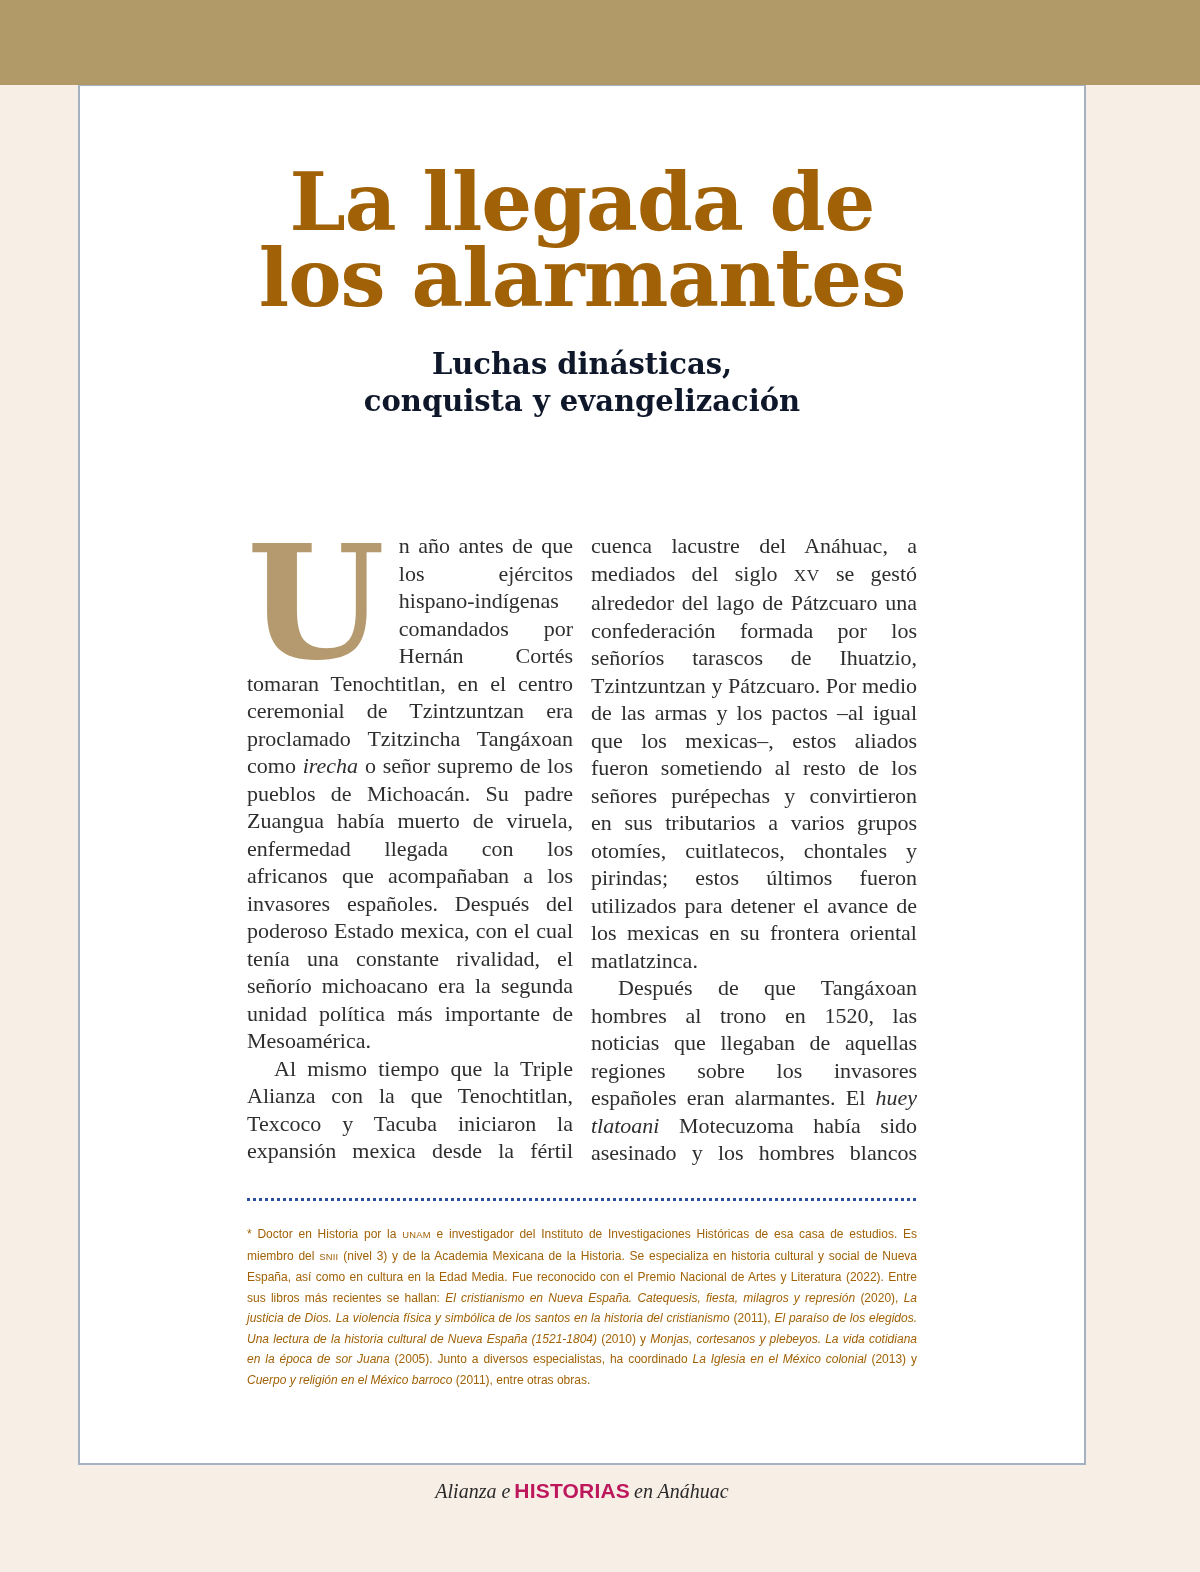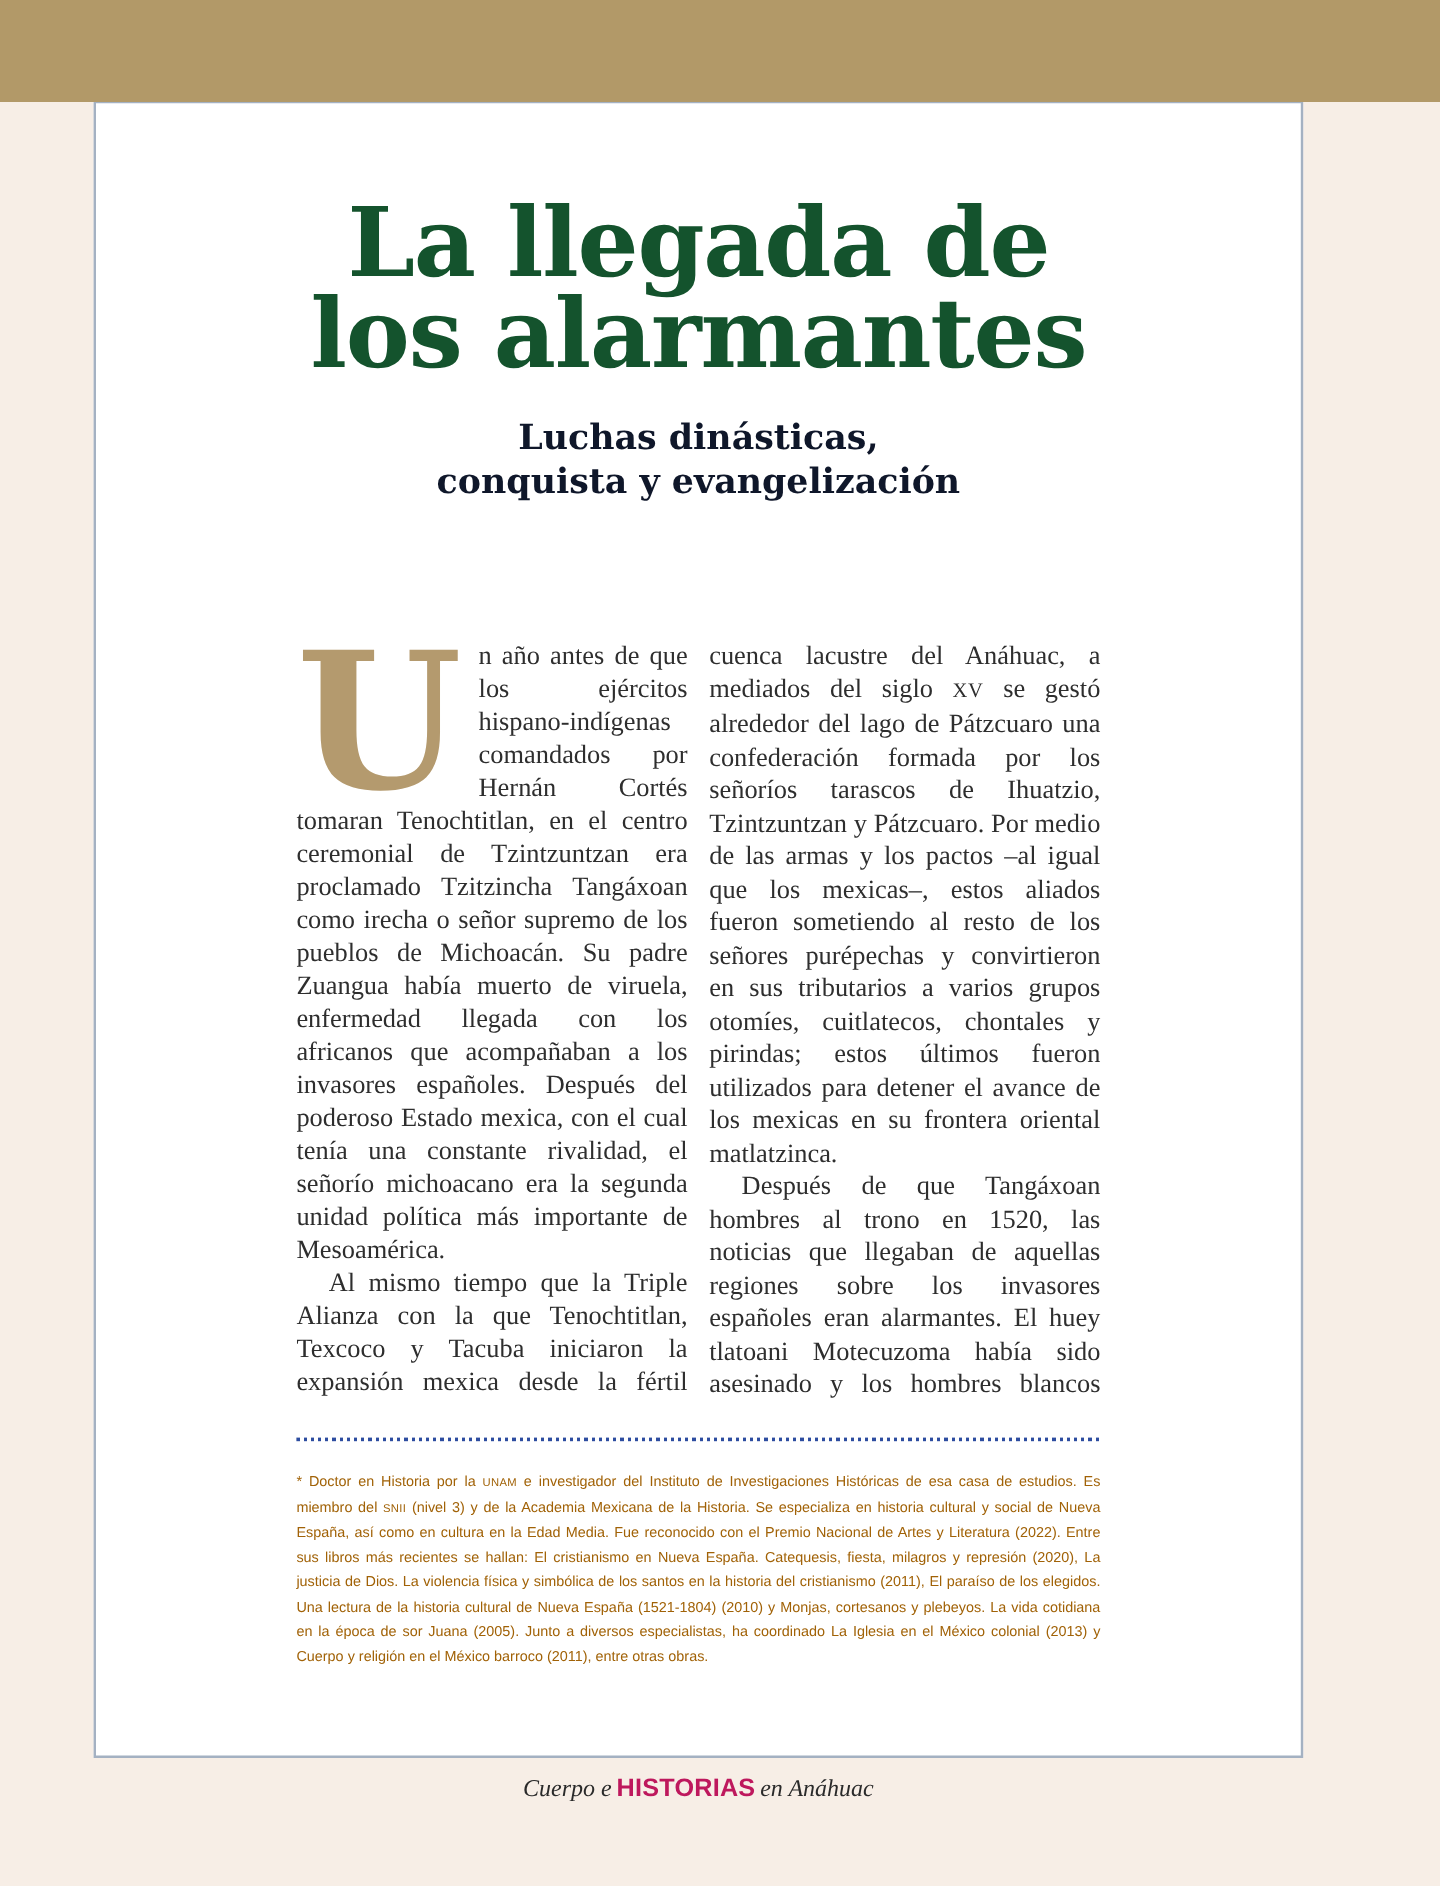--- a/index.html
+++ b/index.html
@@ -25,21 +25,21 @@
     border-top-width: 1px;
     padding: 0 167px;
   }
   .title {
     margin-top: 78px;
     text-align: center;
     font-family: "DejaVu Serif", serif;
     font-weight: bold;
     font-size: 80px;
     line-height: 76px;
-    color: #14532d;
+    color: #a16207;
     letter-spacing: -1px;
   }
   .subtitle {
     margin-top: 30px;
     text-align: center;
     font-family: "DejaVu Serif", serif;
     font-weight: bold;
     font-size: 29px;
     line-height: 37px;
     color: #0f172a;
@@ -62,21 +62,21 @@
   .article p.indent { text-indent: 27px; }
   .dropcap {
     float: left;
     font-family: "DejaVu Serif", serif;
     font-weight: bold;
     font-size: 158px;
     line-height: 0.82;
     color: #b49a6e;
     margin: 6px 14px 0 0;
   }
-  .italic { }
+  .italic { font-style: italic; }
   .smallcaps { font-size: 0.78em; letter-spacing: 0.03em; }
   .divider {
     margin-top: 28px;
     height: 3px;
     background-image: repeating-linear-gradient(to right, #2d4da0 0px, #2d4da0 2.6px, transparent 2.6px, transparent 6px);
   }
   .footnote {
     margin-top: 23px;
     text-align: justify;
     font-family: "Liberation Sans", sans-serif;
@@ -144,15 +144,15 @@
   </div>
 
   <div class="divider"></div>
 
   <p class="footnote"><span>* Doctor en Historia por la </span><span class="smallcaps">UNAM</span><span> e investigador del Instituto de Investigaciones Históricas de esa casa de estudios. Es miembro del </span><span class="smallcaps">SNII</span><span> (nivel 3) y de la Academia Mexicana de la Historia. Se especializa en historia cultural y social de Nueva España, así como en cultura en la Edad Media. Fue reconocido con el Premio Nacional de Artes y Literatura (2022). Entre sus libros más recientes se hallan: </span><span class="italic">El cristianismo en Nueva España. Catequesis, fiesta, milagros y represión</span><span> (2020), </span><span class="italic">La justicia de Dios. La violencia física y simbólica de los santos en la historia del cristianismo</span><span> (2011), </span><span class="italic">El paraíso de los elegidos. Una lectura de la historia cultural de Nueva España (1521-1804)</span><span> (2010) y </span><span class="italic">Monjas, cortesanos y plebeyos. La vida cotidiana en la época de sor Juana</span><span> (2005). Junto a diversos especialistas, ha coordinado </span><span class="italic">La Iglesia en el México colonial</span><span> (2013) y </span><span class="italic">Cuerpo y religión en el México barroco</span><span> (2011), entre otras obras.</span></p>
 
 </div>
 
 <div class="footer">
   <div class="journal">
-    <span class="j-it">Cuerpo e</span><span class="j-bold">HISTORIAS</span><span class="j-it">en Anáhuac</span>
+    <span class="j-it">Alianza e</span><span class="j-bold">HISTORIAS</span><span class="j-it">en Anáhuac</span>
   </div>
 </div>
 
 </body></html>

